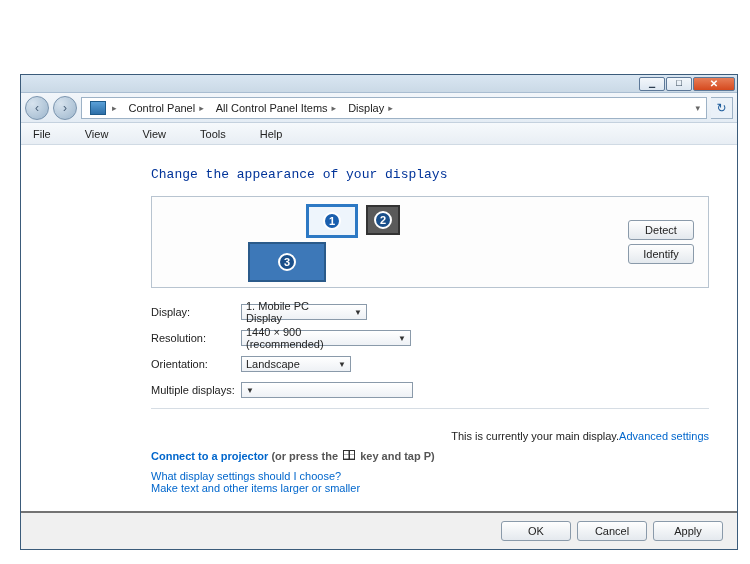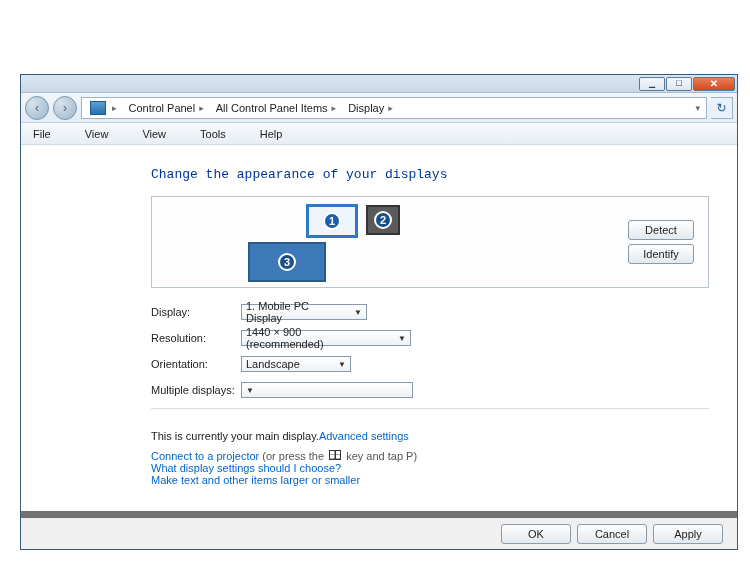--- a/index.html
+++ b/index.html
@@ -73,26 +73,26 @@
     display:flex;align-items:center;justify-content:center;padding:0 0;
   }
   .formrow{display:flex;align-items:center;margin-bottom:10px;}
   .formrow label{width:90px;}
   .sel{
     height:16px;border:1px solid #8a9aaa;background:linear-gradient(#fff,#eef1f5);
     font-size:11px;padding:0 4px;display:flex;align-items:center;justify-content:space-between;gap:20px;
   }
   .sel .dd{color:#333;font-size:8px;}
   .hr{border-top:1px solid #d6dde4;margin:10px 0 8px;}
-  .spread{display:flex;justify-content:flex-start;align-items:center;margin-bottom:8px;margin-top:21px;}
+  .spread{display:flex;justify-content:flex-end;align-items:center;margin-bottom:8px;margin-top:21px;}
   .link{color:#0066cc;cursor:pointer;}
   .plain{color:#555;}
   .footer{
     position:absolute;left:0;right:0;bottom:0;height:38px;
-    background:#f0f0f0;border-top:7px solid #737373;
+    background:#f0f0f0;border-top:2px solid #737373;
     display:flex;justify-content:flex-end;align-items:center;gap:6px;padding:0 14px;
   }
   .winkey{display:inline-block;width:12px;height:10px;background:#333;margin:0 2px;position:relative;}
   .winkey::before{content:"";position:absolute;inset:1px;background:
     linear-gradient(#fff,#fff) left top/45% 45% no-repeat,
     linear-gradient(#fff,#fff) right top/45% 45% no-repeat,
     linear-gradient(#fff,#fff) left bottom/45% 45% no-repeat,
     linear-gradient(#fff,#fff) right bottom/45% 45% no-repeat;}
   .mag{color:#5a7a9a;font-size:12px;}
 </style>
@@ -204,21 +204,21 @@
       </div>
     </div>
 
     <div class="hr"></div>
 
     <div class="spread">
       <span>This is currently your main display.</span>
       <span class="link">Advanced settings</span>
     </div>
 
-    <div style="">
+    <div style="margin-bottom:8px;font-weight:bold;">
       <span class="link">Connect to a projector</span><span class="plain"> (or press the </span><span class="winkey"></span><span class="plain"> key and tap P)</span>
     </div>
     <div>
       <span class="link">What display settings should I choose?</span>
     </div>
     <div style="margin-bottom:8px;">
       <span class="link">Make text and other items larger or smaller</span>
     </div>
   </div>
 

